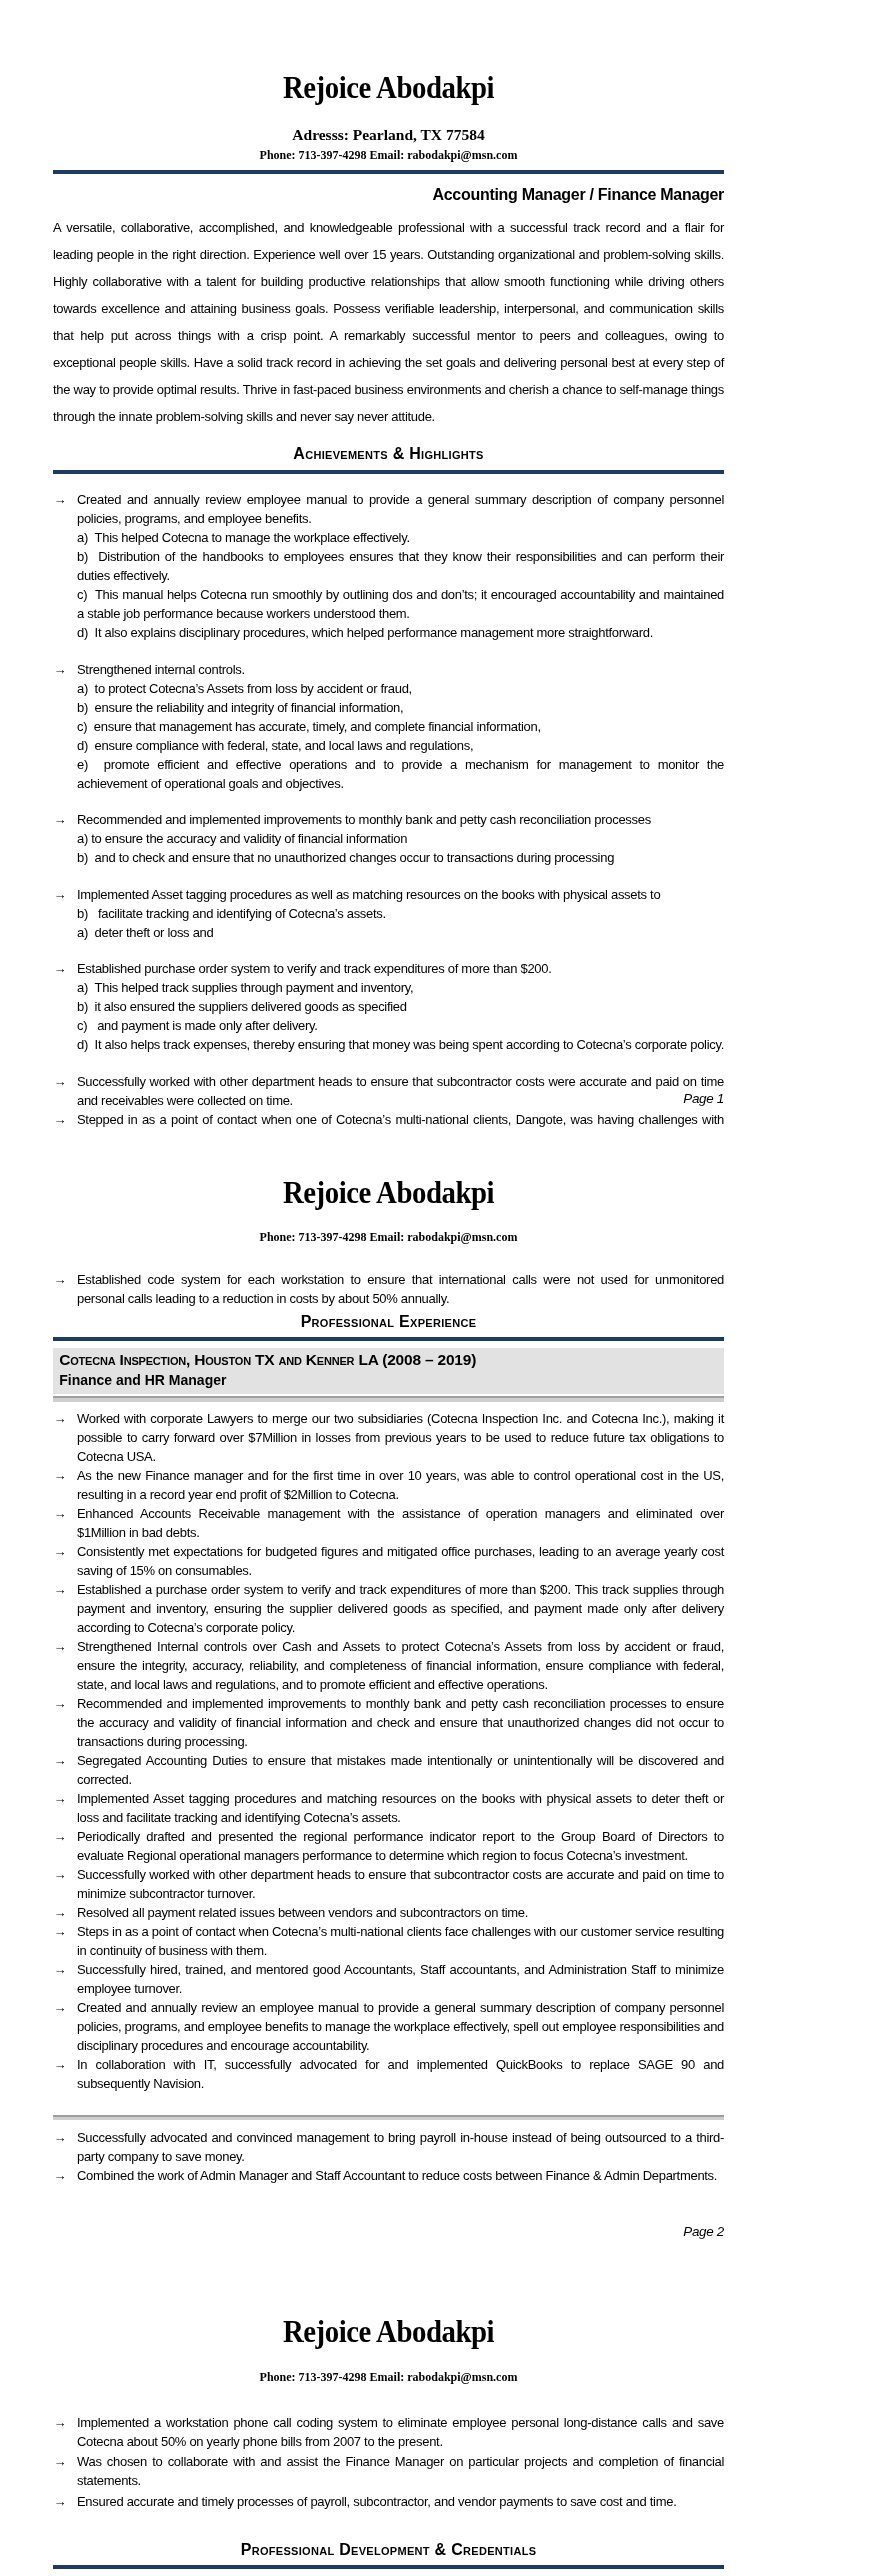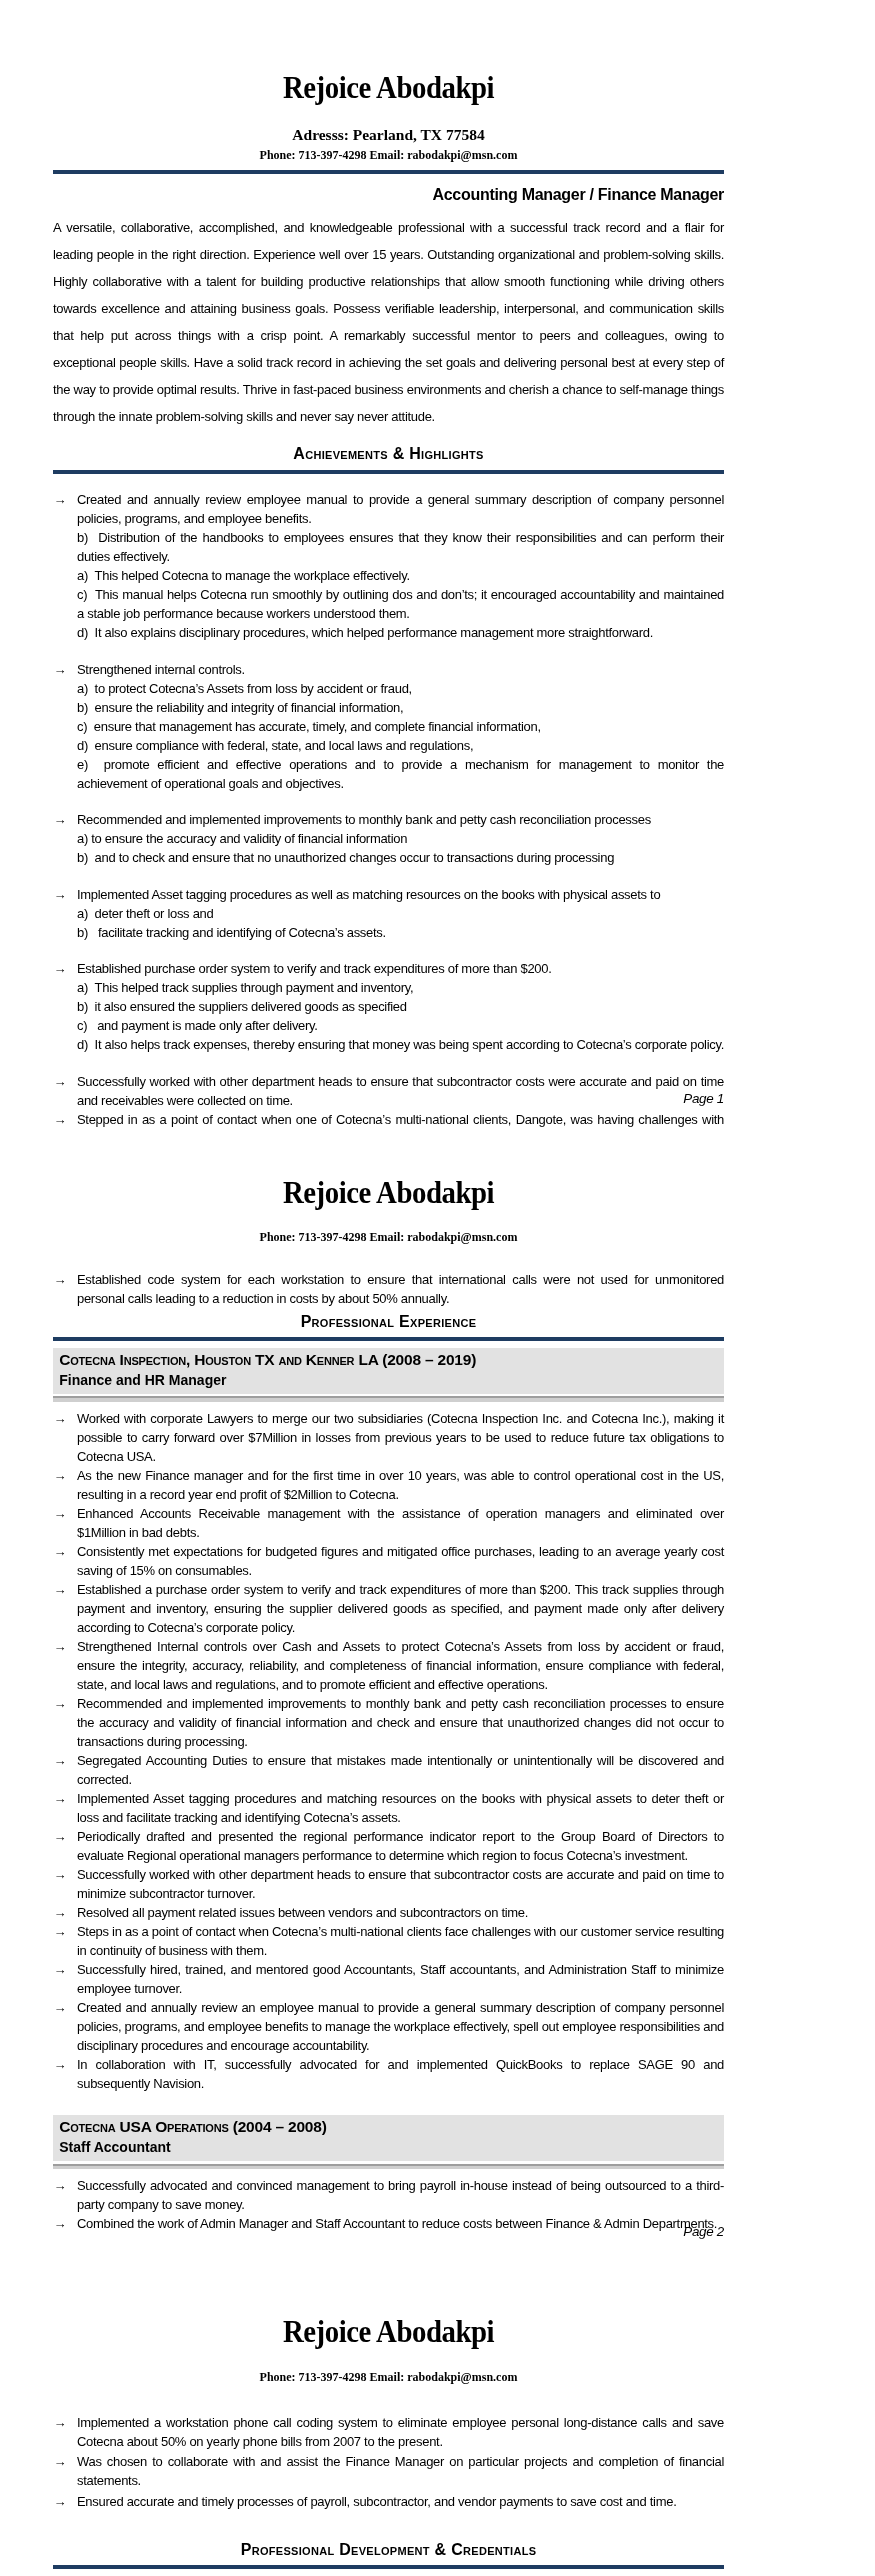--- a/index.html
+++ b/index.html
@@ -70,24 +70,24 @@
     <div class="rule thin"></div>
 
     <div class="p1-groups txt">
 
         <div class="grp">
           <div class="blt">
             <span class="arrow">→</span><span>Created and annually review employee manual to provide a general summary description of company personnel policies, programs, and employee benefits.</span>
           </div>
           <div>
 
+              <div class="sub">a)&nbsp;&nbsp;This helped Cotecna to manage the workplace effectively.</div>
+
               <div class="sub">b)&nbsp;&nbsp;Distribution of the handbooks to employees ensures that they know their responsibilities and can perform their duties effectively.</div>
 
-              <div class="sub">a)&nbsp;&nbsp;This helped Cotecna to manage the workplace effectively.</div>
-
               <div class="sub">c)&nbsp;&nbsp;This manual helps Cotecna run smoothly by outlining dos and don’ts; it encouraged accountability and maintained a stable job performance because workers understood them.</div>
 
               <div class="sub">d)&nbsp;&nbsp;It also explains disciplinary procedures, which helped performance management more straightforward.</div>
             </div>
         </div>
 
         <div class="grp">
           <div class="blt">
             <span class="arrow">→</span><span>Strengthened internal controls.</span>
           </div>
@@ -116,23 +116,23 @@
               <div class="sub">b)&nbsp;&nbsp;and to check and ensure that no unauthorized changes occur to transactions during processing</div>
             </div>
         </div>
 
         <div class="grp">
           <div class="blt">
             <span class="arrow">→</span><span>Implemented Asset tagging procedures as well as matching resources on the books with physical assets to</span>
           </div>
           <div>
 
+              <div class="sub">b)&nbsp;&nbsp;&nbsp;facilitate tracking and identifying of Cotecna’s assets.</div>
+
               <div class="sub">a)&nbsp;&nbsp;deter theft or loss and</div>
-
-              <div class="sub">b)&nbsp;&nbsp;&nbsp;facilitate tracking and identifying of Cotecna’s assets.</div>
             </div>
         </div>
 
         <div class="grp">
           <div class="blt">
             <span class="arrow">→</span><span>Established purchase order system to verify and track expenditures of more than $200.</span>
           </div>
           <div>
 
               <div class="sub">a)&nbsp;&nbsp;This helped track supplies through payment and inventory,</div>
@@ -252,24 +252,20 @@
                 <span class="arrow">→</span><span>Created and annually review an employee manual to provide a general summary description of company personnel policies, programs, and employee benefits to manage the workplace effectively, spell out employee responsibilities and disciplinary procedures and encourage accountability.</span>
               </div>
 
               <div class="blt">
                 <span class="arrow">→</span><span>In collaboration with IT, successfully advocated for and implemented QuickBooks to replace SAGE 90 and subsequently Navision.</span>
               </div>
             </div>
         </section>
 
         <section class="job">
-          <div class="jobbox">
-            <div class="co">Cotecna USA Operations (2004 – 2008)</div>
-            <div class="role">Staff Accountant</div>
-          </div>
           <div class="jobsep"></div>
           <div class="joblist txt">
 
               <div class="blt">
                 <span class="arrow">→</span><span>Successfully advocated and convinced management to bring payroll in-house instead of being outsourced to a third-party company to save money.</span>
               </div>
 
               <div class="blt">
                 <span class="arrow">→</span><span>Combined the work of Admin Manager and Staff Accountant to reduce costs between Finance &amp; Admin Departments.</span>
               </div>

